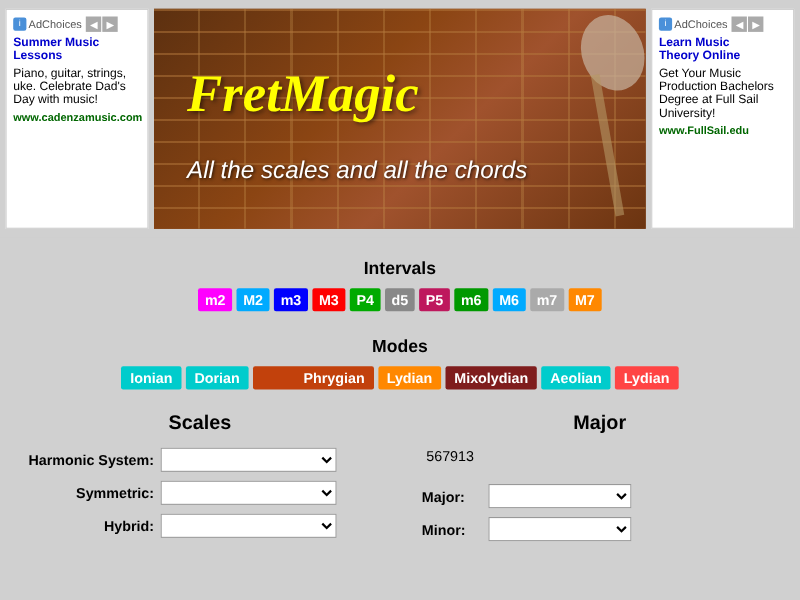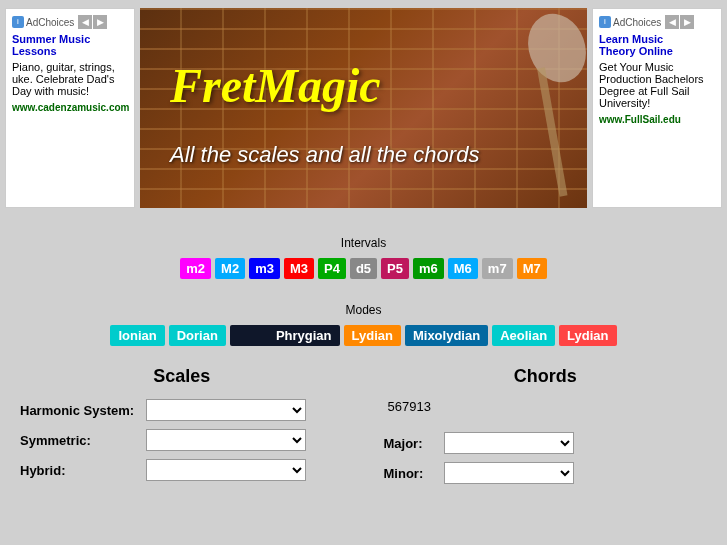--- a/index.html
+++ b/index.html
@@ -144,22 +144,22 @@
       );
     }
 
     .main-content {
       background: #d0d0d0;
       padding: 10px 20px;
     }
 
     .section-title {
       text-align: center;
-      font-weight: normal;
-      font-size: 12px;
+      font-weight: bold;
+      font-size: 16px;
       margin: 10px 0 8px 0;
       color: #000;
     }
 
     .intervals-row {
       display: flex;
       justify-content: center;
       gap: 4px;
       margin-bottom: 24px;
     }
@@ -216,21 +216,21 @@
     .form-row {
       display: flex;
       align-items: center;
       margin-bottom: 8px;
     }
 
     .form-label {
       font-weight: bold;
       font-size: 13px;
       width: 120px;
-      text-align: left;
+      text-align: right;
       margin-right: 6px;
       flex-shrink: 0;
     }
 
     .form-select {
       width: 160px;
       height: 22px;
       font-size: 12px;
       border: 1px solid #999;
       background: white;
@@ -336,23 +336,23 @@
       <button class="interval-btn" style="background: rgb(0, 153, 0);">m6</button>
       <button class="interval-btn" style="background: rgb(0, 170, 255);">M6</button>
       <button class="interval-btn" style="background: rgb(170, 170, 170);">m7</button>
       <button class="interval-btn" style="background: rgb(255, 136, 0);">M7</button>
     </div>
 
   <div class="section-title">Modes</div>
   <div class="modes-row" id="modes-row">
       <button class="mode-btn" style="background: rgb(0, 204, 204);">Ionian</button>
       <button class="mode-btn" style="background: rgb(0, 204, 204);">Dorian</button>
-      <button class="mode-btn" style="background: #0f172a; padding-left: 46px;">Phrygian</button>
+      <button class="mode-btn" style="background: #c2410c; padding-left: 46px;">Phrygian</button>
       <button class="mode-btn" style="background: rgb(255, 136, 0);">Lydian</button>
-      <button class="mode-btn" style="background: #0369a1; text-align: center;">Mixolydian</button>
+      <button class="mode-btn" style="background: #7f1d1d; text-align: center;">Mixolydian</button>
       <button class="mode-btn" style="background: rgb(0, 204, 204);">Aeolian</button>
       <button class="mode-btn" style="background: rgb(255, 68, 68);">Lydian</button>
     </div>
 
   <div class="two-col">
     <div class="col-left">
       <div class="col-title">Scales</div>
       <div class="form-row">
         <span class="form-label">Harmonic System:</span>
         <select class="form-select"></select>
@@ -360,21 +360,21 @@
       <div class="form-row">
         <span class="form-label">Symmetric:</span>
         <select class="form-select"></select>
       </div>
       <div class="form-row">
         <span class="form-label">Hybrid:</span>
         <select class="form-select"></select>
       </div>
     </div>
     <div class="col-right">
-      <div class="col-title">Chords</div>
+      <div class="col-title">Major</div>
       <div class="chord-number">567913</div>
       <div class="chord-row">
         <span class="chord-label">Major:</span>
         <select class="chord-select"></select>
       </div>
       <div class="chord-row">
         <span class="chord-label">Minor:</span>
         <select class="chord-select"></select>
       </div>
     </div>

